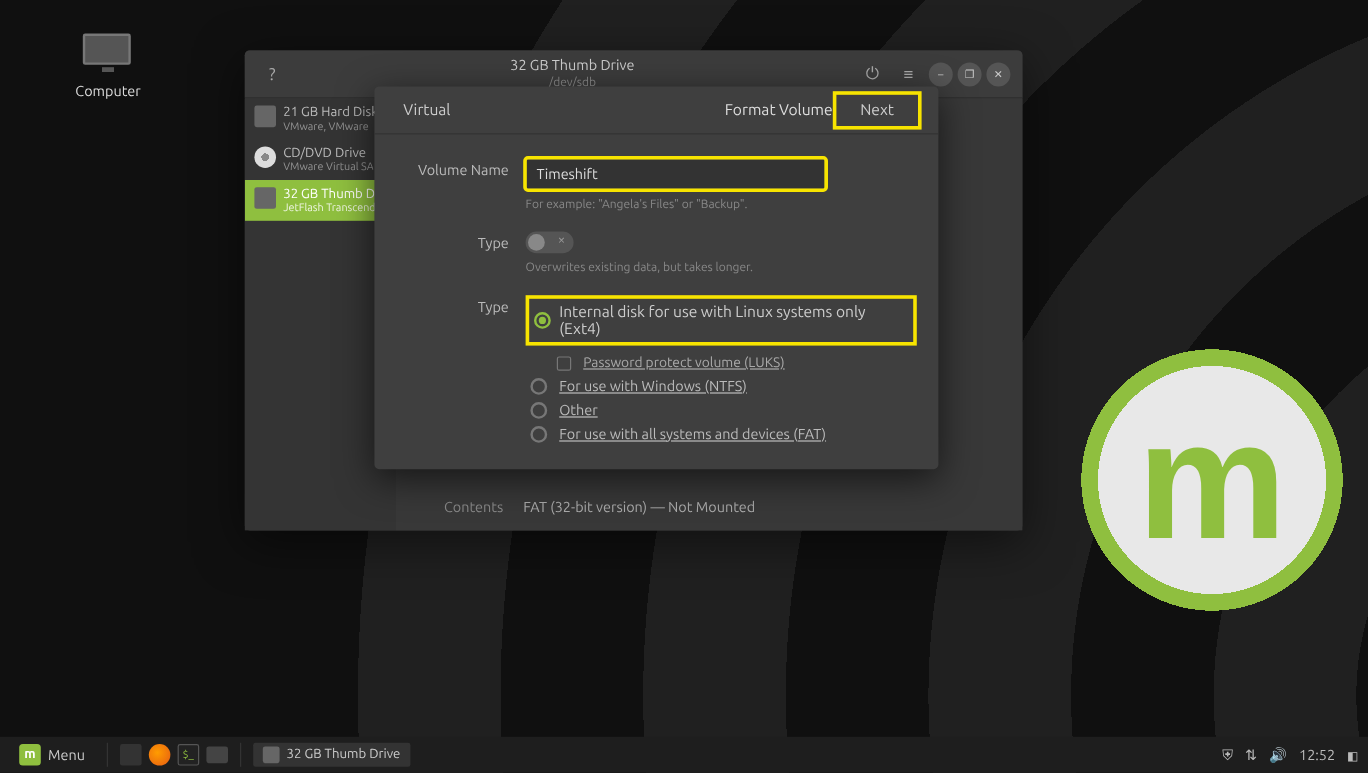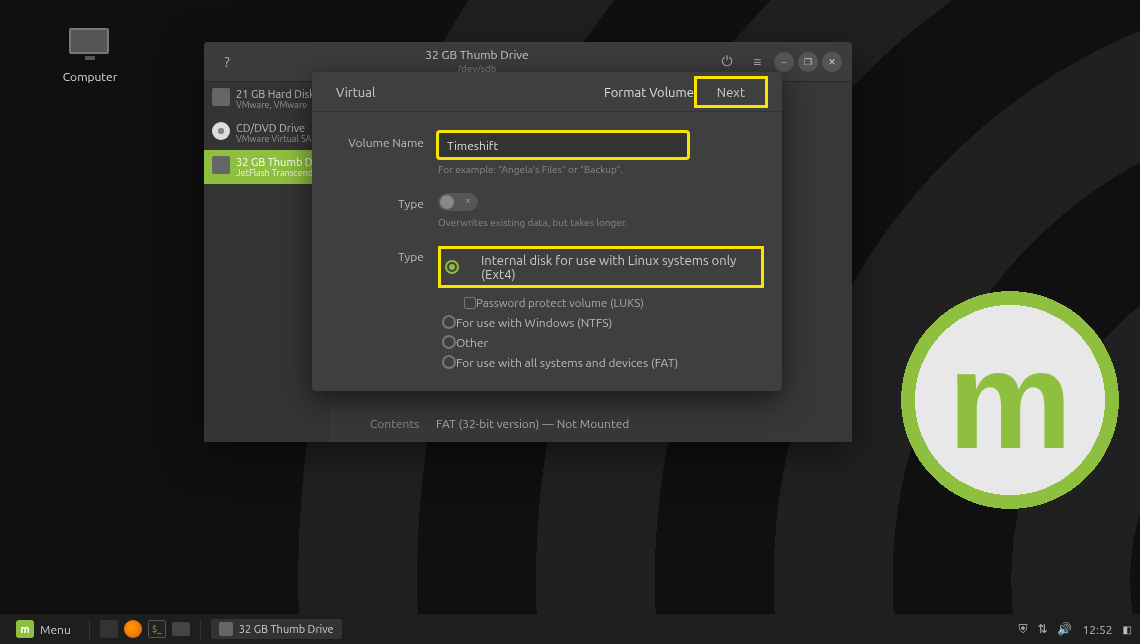--- a/index.html
+++ b/index.html
@@ -93,25 +93,25 @@
 .fd-htitle { flex: 1; text-align: right; color: #ddd; font-size: 13px; }
 .fd-body { padding: 20px 18px 22px 18px; display: flex; flex-direction: column; gap: 18px; }
 .fd-row { display: flex; align-items: flex-start; gap: 14px; }
 .fd-label { width: 94px; text-align: right; font-size: 12px; color: #bbb; padding-top: 4px; }
 .fd-field { flex: 1; }
 .fd-input { width: 250px; height: 26px; background: #333; border: 1px solid #555; border-radius: 2px; color: #ddd; padding: 0 8px; font-size: 12px; outline: 3px solid #f7e400; outline-offset: -1px; }
 .fd-hint { font-size: 10px; color: #888; margin-top: 6px; }
 .toggle { width: 40px; height: 18px; background: #555; border-radius: 10px; position: relative; }
 .toggle .knob { position: absolute; left: 2px; top: 2px; width: 14px; height: 14px; background: #888; border-radius: 50%; }
 .toggle .x { position: absolute; right: 7px; top: 1px; color: #999; font-size: 11px; }
-.type-block { border: 3px solid #f7e400; padding: 4px 6px 4px 4px; display: inline-flex; align-items: center; gap: 22px; margin-bottom: 2px; }
+.type-block { border: 3px solid #f7e400; padding: 4px 6px 4px 4px; display: inline-flex; align-items: center; gap: 7px; margin-bottom: 2px; }
 .radio { width: 14px; height: 14px; border-radius: 50%; border: 2px solid #777; display: inline-flex; align-items: center; justify-content: center; flex-shrink: 0; }
 .radio.checked { border-color: #8fbf3f; }
 .radio.checked:after { content: ""; width: 6px; height: 6px; background: #8fbf3f; border-radius: 50%; }
-.opt { display: flex; align-items: center; font-size: 12px; color: #bbb; margin: 6px 0 0 4px; }
+.opt { display: flex; align-items: center; gap: 10px; font-size: 12px; color: #bbb; margin: 6px 0 0 4px; text-decoration: underline; }
 .checkbox { width: 12px; height: 12px; border: 1px solid #777; border-radius: 2px; flex-shrink: 0; }
 .opt.sub { margin-left: 26px; font-size: 11.5px; color: #aaa; }
 
 
 .taskbar {
   position: absolute; left: 0; right: 0; bottom: 0; height: 30px;
   background: #1e1e1e;
   display: flex; align-items: center;
   padding: 0 8px;
   font-size: 12px; color: #ccc;

